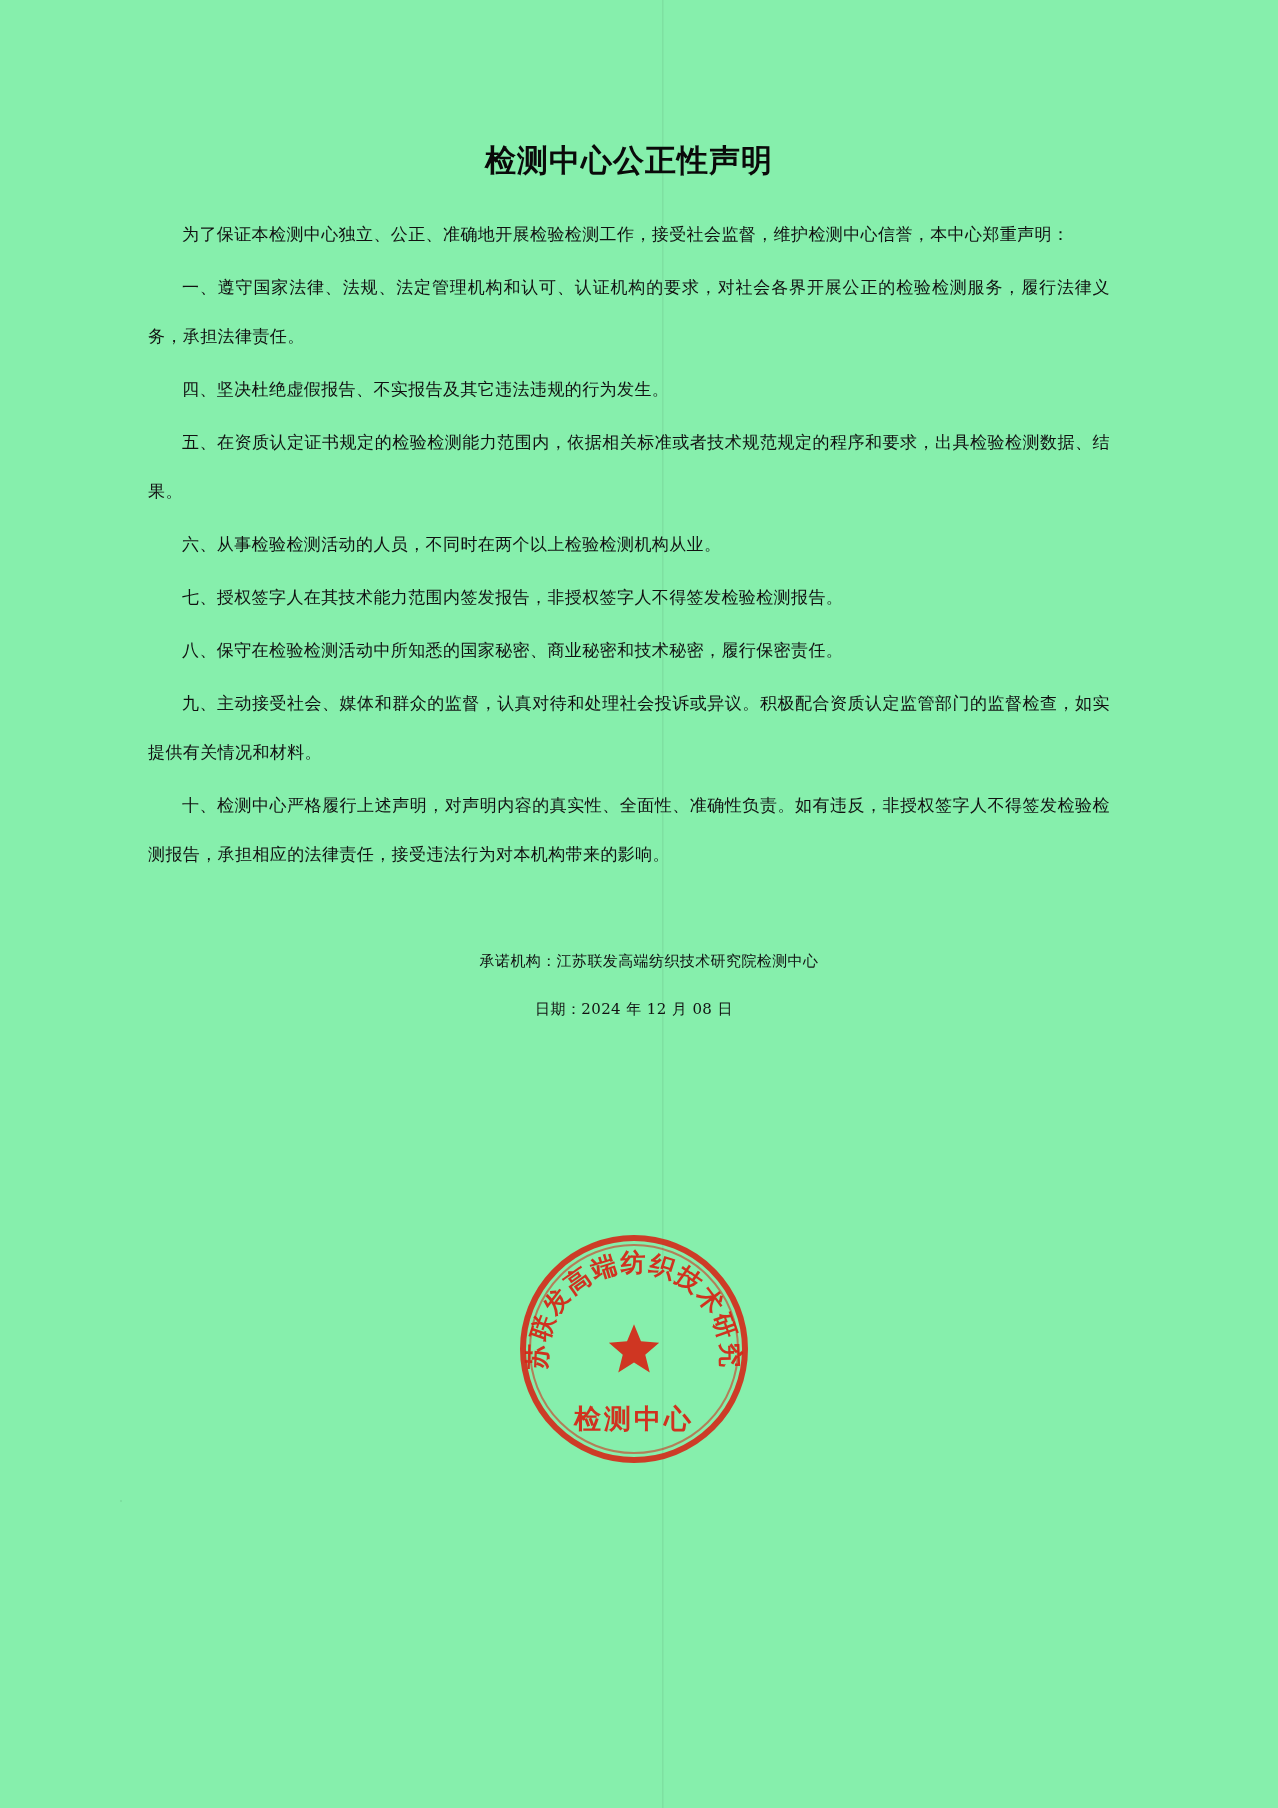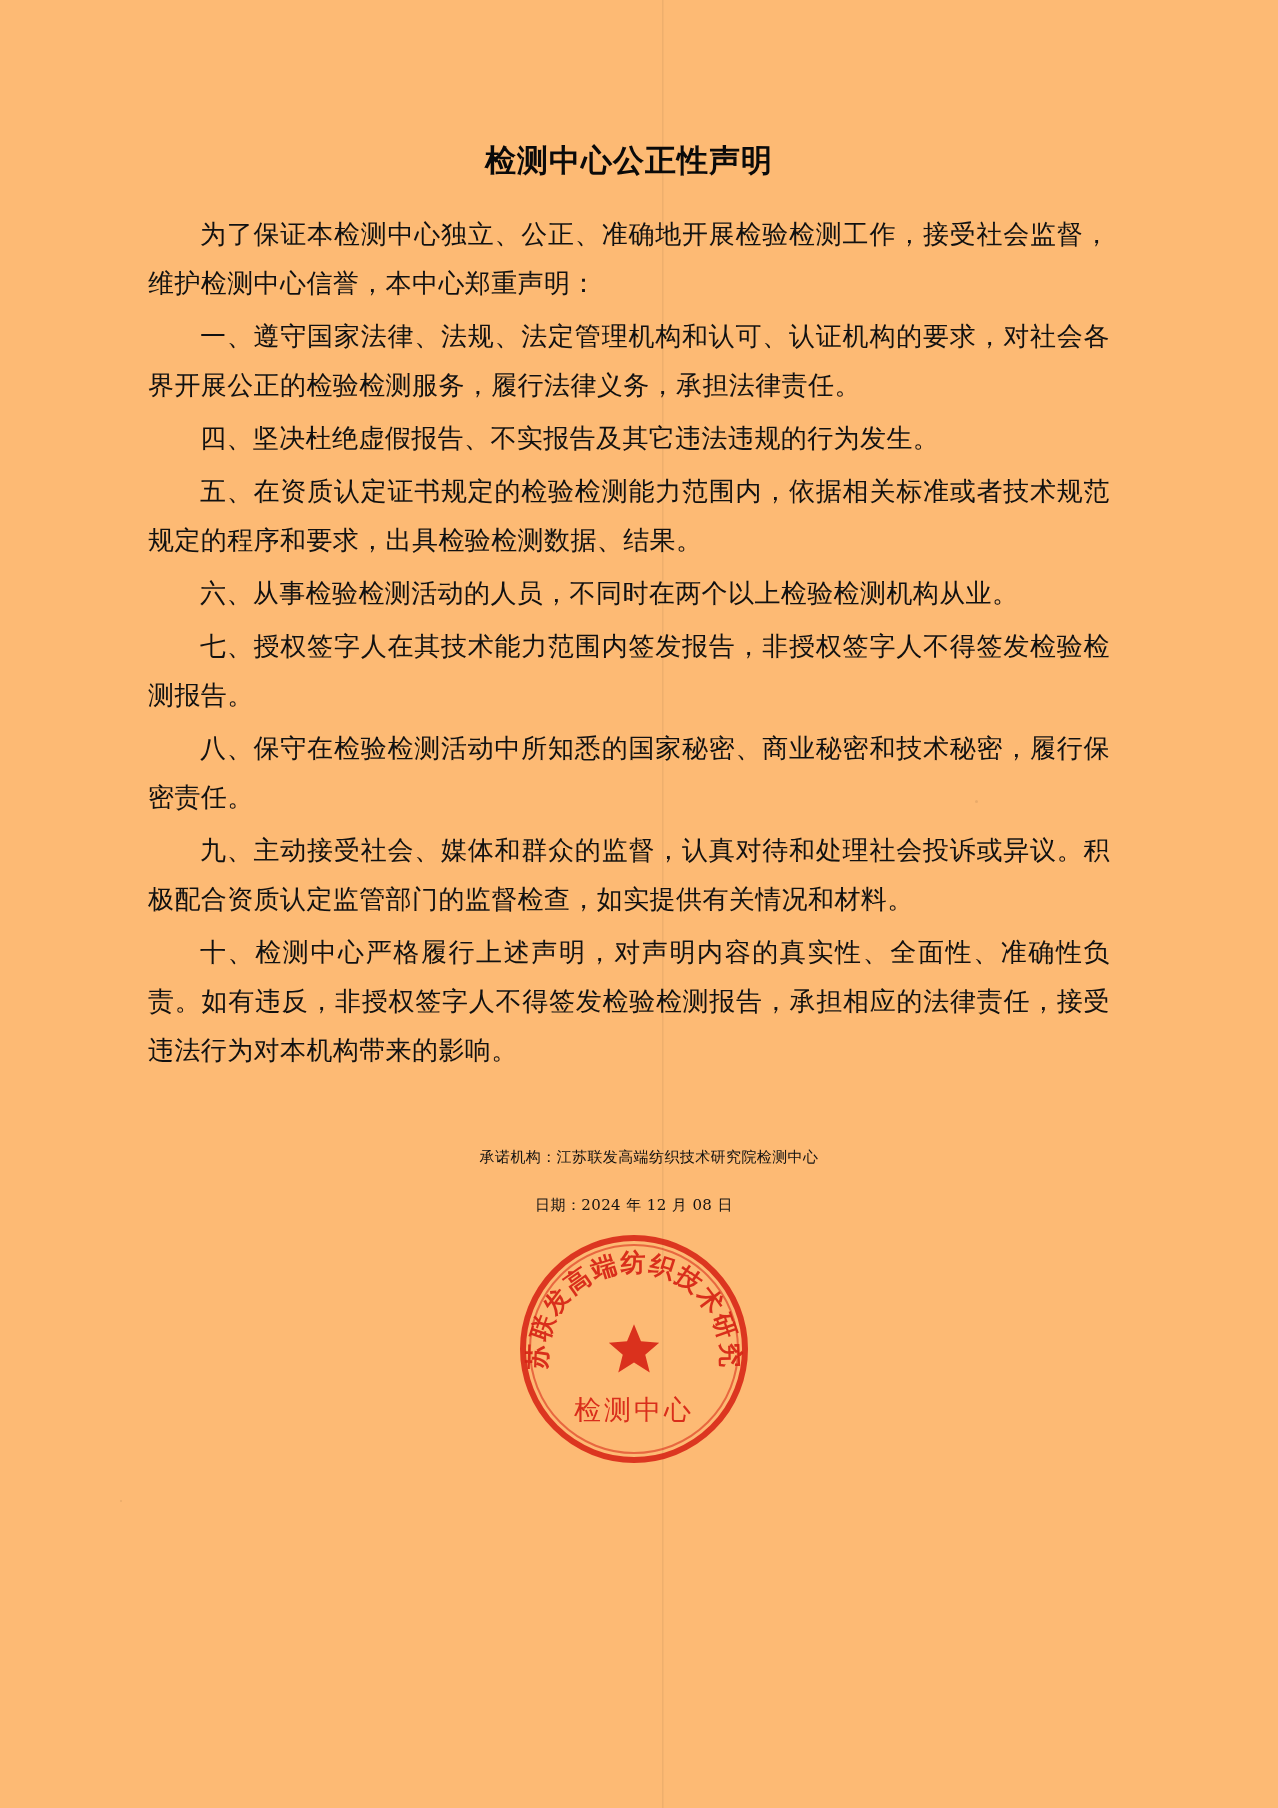--- a/index.html
+++ b/index.html
@@ -12,21 +12,21 @@
     background: #ffffff;
     font-family: "DejaVu Serif", "Liberation Serif", serif;
     position: relative;
     overflow: hidden;
   }
 
   
   .page {
     position: absolute;
     inset: 0;
-    background: #fdba74;
+    background: #86efac;
   }
   .fold-line {
     position: absolute;
     top: 0;
     bottom: 0;
     width: 1px;
     background: rgba(0,0,0,0.06);
   }
   .fold-a { left: 662px; }
   .fold-b { left: 663px; background: rgba(0,0,0,0.03); }
@@ -48,21 +48,21 @@
     text-align: center;
     font-size: 31px;
     font-weight: bold;
     letter-spacing: 1px;
     color: #0a0a0a;
     margin-bottom: 28px;
     font-family: "DejaVu Sans", "Liberation Sans", sans-serif;
   }
 
   .para {
-    font-size: 26px;
+    font-size: 17px;
     line-height: 49px;
     color: #111111;
     text-align: justify;
     text-justify: inter-ideograph;
     text-indent: 2em;
     margin: 0 0 4px 0;
     letter-spacing: 0.4px;
   }
 
   .sign-block {
@@ -114,24 +114,24 @@
     transform: translate(-50%, -50%);
     width: 54px;
     height: 54px;
     color: #d72314;
     opacity: 0.9;
   }
   .seal-bottom {
     position: absolute;
     left: 0;
     right: 0;
-    bottom: 35px;
+    bottom: 26px;
     text-align: center;
     font-size: 27px;
-    font-weight: normal;
+    font-weight: bold;
     letter-spacing: 3px;
     color: #d72314;
     opacity: 0.92;
     font-family: "DejaVu Sans", "Liberation Sans", sans-serif;
   }
   .seal-arc {
     position: absolute;
     left: 0;
     top: 0;
     width: 228px;

